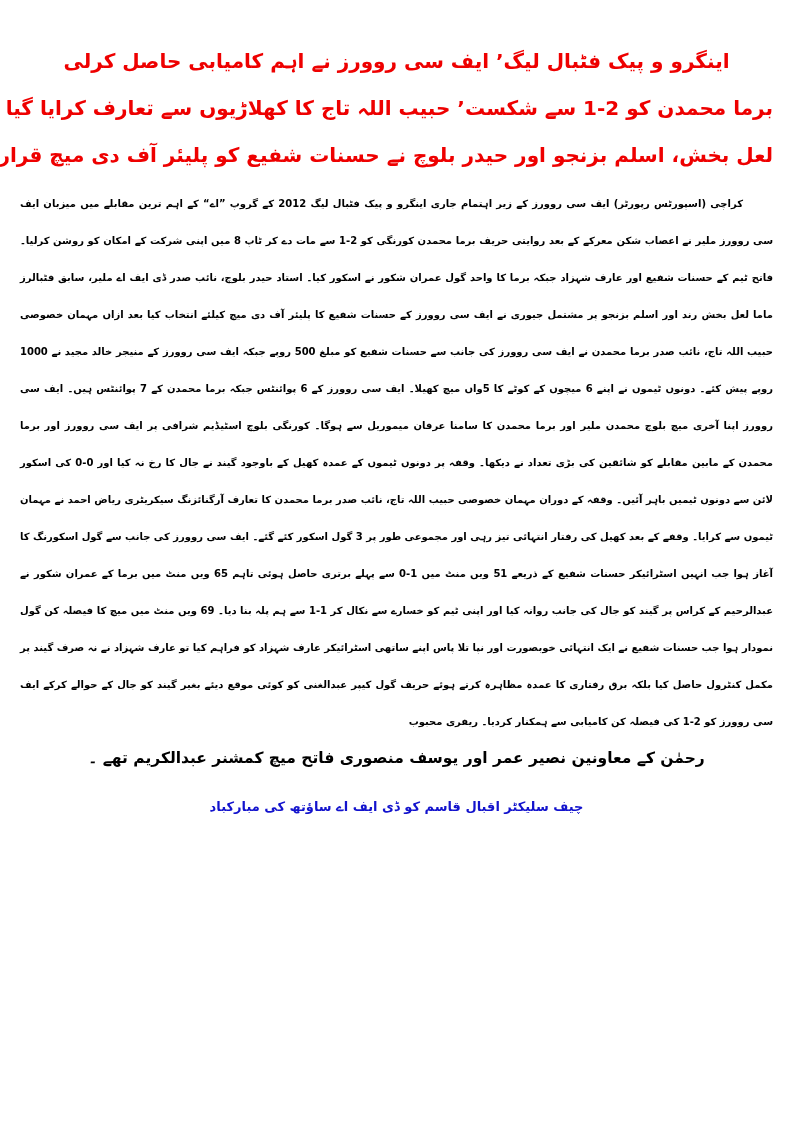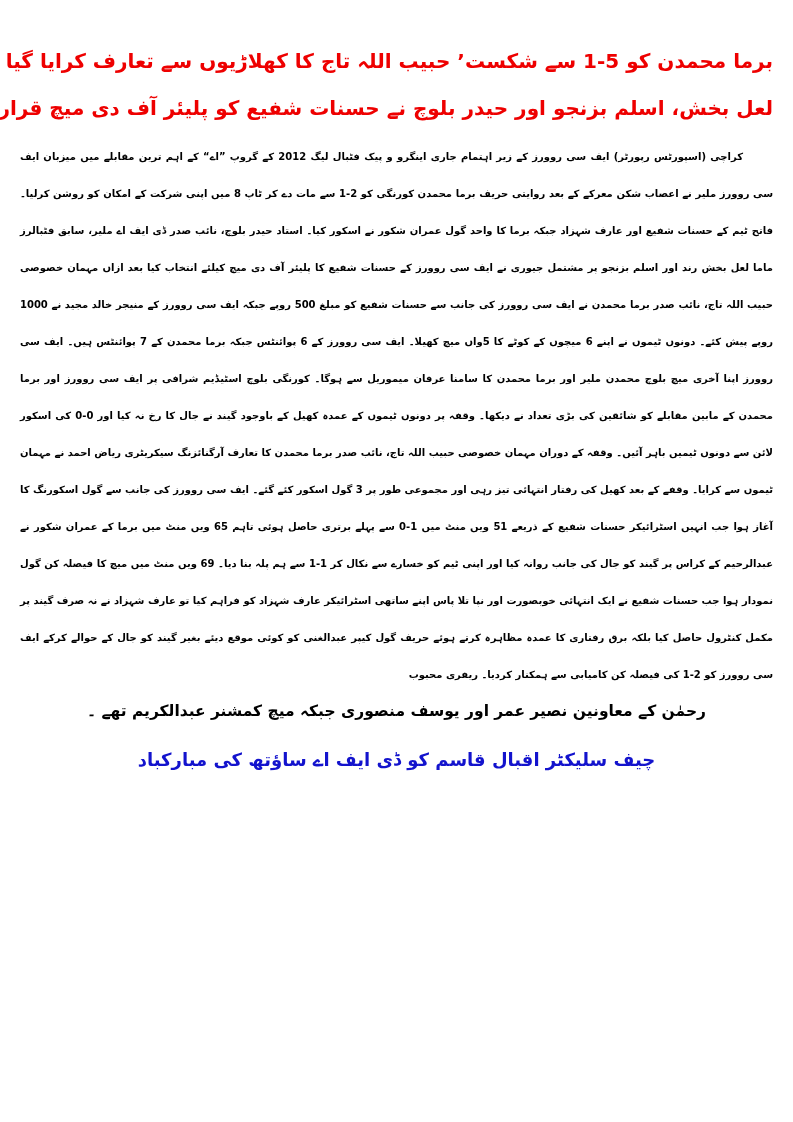--- a/index.html
+++ b/index.html
@@ -21,21 +21,21 @@
   .headline-block{text-align:center;}
   .headline-red .headline-line{
     color:var(--red);
     font-size:20px;
     line-height:47px;
     white-space:nowrap;
   }
   .headline-blue{margin-top:10px;}
   .headline-blue .headline-line{
     color:var(--blue);
-    font-size:18px;
+    font-size:13px;
     line-height:40px;
     white-space:nowrap;
   }
   .article-body{
     margin:6px 0 0 0;
     font-size:10px;
     line-height:37px;
     text-align:justify;
     text-justify:inter-word;
   }
@@ -45,25 +45,26 @@
     line-height:37px;
     text-align:center;
   }
 </style>
 </head>
 <body>
 
 <div class="page" style="--red: #ee0000; --blue: #1313cd; background: rgb(255, 255, 255); color: rgb(0, 0, 0);">
 
   <div class="headline-block headline-red">
-    <div class="headline-line">برما محمدن کو 5-1 سے شکست’ حبیب اللہ تاج کا کھلاڑیوں سے تعارف کرایا گیا</div>
+    <div class="headline-line">اینگرو و پیک فٹبال لیگ’ ایف سی روورز نے اہم کامیابی حاصل کرلی</div>
+    <div class="headline-line">برما محمدن کو 2-1 سے شکست’ حبیب اللہ تاج کا کھلاڑیوں سے تعارف کرایا گیا</div>
     <div class="headline-line">لعل بخش، اسلم بزنجو اور حیدر بلوچ نے حسنات شفیع کو پلیئر آف دی میچ قرار دیا</div>
   </div>
 
   <p class="article-body indent">کراچی (اسپورٹس رپورٹر) ایف سی روورز کے زیر اہتمام جاری اینگرو و پیک فٹبال لیگ 2012 کے گروپ ”اے“ کے اہم ترین مقابلے میں میزبان ایف سی روورز ملیر نے اعصاب شکن معرکے کے بعد روایتی حریف برما محمدن کورنگی کو 2-1 سے مات دے کر ٹاپ 8 میں اپنی شرکت کے امکان کو روشن کرلیا۔ فاتح ٹیم کے حسنات شفیع اور عارف شہزاد جبکہ برما کا واحد گول عمران شکور نے اسکور کیا۔ استاد حیدر بلوچ، نائب صدر ڈی ایف اے ملیر، سابق فٹبالرز ماما لعل بخش رند اور اسلم بزنجو پر مشتمل جیوری نے ایف سی روورز کے حسنات شفیع کا پلیئر آف دی میچ کیلئے انتخاب کیا بعد ازاں مہمان خصوصی حبیب اللہ تاج، نائب صدر برما محمدن نے ایف سی روورز کی جانب سے حسنات شفیع کو مبلغ 500 روپے جبکہ ایف سی روورز کے منیجر خالد مجید نے 1000 روپے پیش کئے۔ دونوں ٹیموں نے اپنے 6 میچوں کے کوٹے کا 5واں میچ کھیلا۔ ایف سی روورز کے 6 پوائنٹس جبکہ برما محمدن کے 7 پوائنٹس ہیں۔ ایف سی روورز اپنا آخری میچ بلوچ محمدن ملیر اور برما محمدن کا سامنا عرفان میموریل سے ہوگا۔ کورنگی بلوچ اسٹیڈیم شرافی پر ایف سی روورز اور برما محمدن کے مابین مقابلے کو شائقین کی بڑی تعداد نے دیکھا۔ وقفہ پر دونوں ٹیموں کے عمدہ کھیل کے باوجود گیند نے جال کا رخ نہ کیا اور 0-0 کی اسکور لائن سے دونوں ٹیمیں باہر آئیں۔ وقفہ کے دوران مہمان خصوصی حبیب اللہ تاج، نائب صدر برما محمدن کا تعارف آرگنائزنگ سیکریٹری ریاض احمد نے مہمان ٹیموں سے کرایا۔ وقفے کے بعد کھیل کی رفتار انتہائی تیز رہی اور مجموعی طور پر 3 گول اسکور کئے گئے۔ ایف سی روورز کی جانب سے گول اسکورنگ کا آغاز ہوا جب انہیں اسٹرائیکر حسنات شفیع کے ذریعے 51 ویں منٹ میں 1-0 سے پہلے برتری حاصل ہوئی تاہم 65 ویں منٹ میں برما کے عمران شکور نے عبدالرحیم کے کراس پر گیند کو جال کی جانب روانہ کیا اور اپنی ٹیم کو خسارے سے نکال کر 1-1 سے ہم پلہ بنا دیا۔ 69 ویں منٹ میں میچ کا فیصلہ کن گول نمودار ہوا جب حسنات شفیع نے ایک انتہائی خوبصورت اور نپا تلا پاس اپنے ساتھی اسٹرائیکر عارف شہزاد کو فراہم کیا تو عارف شہزاد نے نہ صرف گیند پر مکمل کنٹرول حاصل کیا بلکہ برق رفتاری کا عمدہ مظاہرہ کرتے ہوئے حریف گول کیپر عبدالغنی کو کوئی موقع دیئے بغیر گیند کو جال کے حوالے کرکے ایف سی روورز کو 2-1 کی فیصلہ کن کامیابی سے ہمکنار کردیا۔ ریفری محبوب</p>
-  <div class="center-line">رحمٰن کے معاونین نصیر عمر اور یوسف منصوری جبکہ میچ کمشنر عبدالکریم تھے ۔</div>
+  <div class="center-line">رحمٰن کے معاونین نصیر عمر اور یوسف منصوری فاتح میچ کمشنر عبدالکریم تھے ۔</div>
 
   <div class="headline-block headline-blue">
     <div class="headline-line">چیف سلیکٹر اقبال قاسم کو ڈی ایف اے ساؤتھ کی مبارکباد</div>
 
   </div>
 
 </div>
 
 </body></html>

